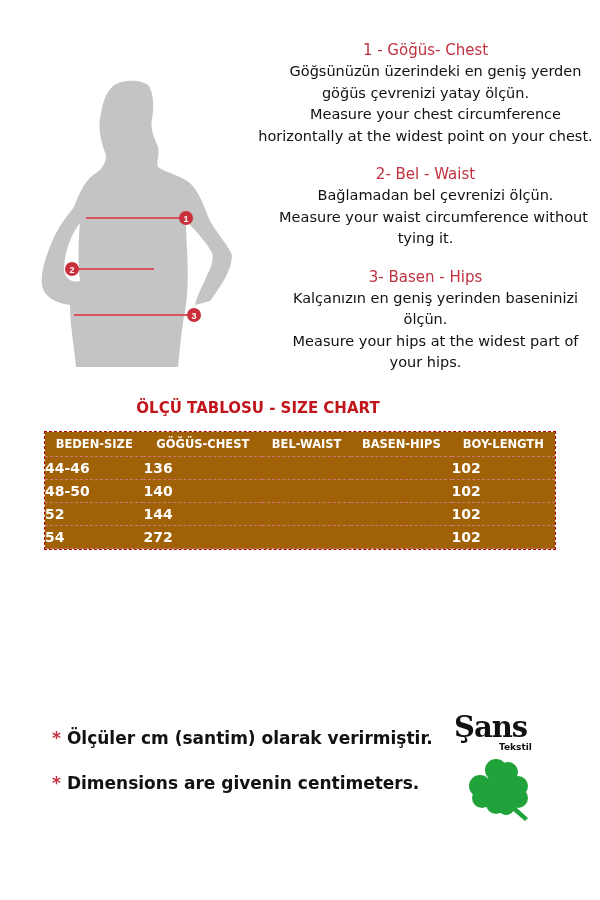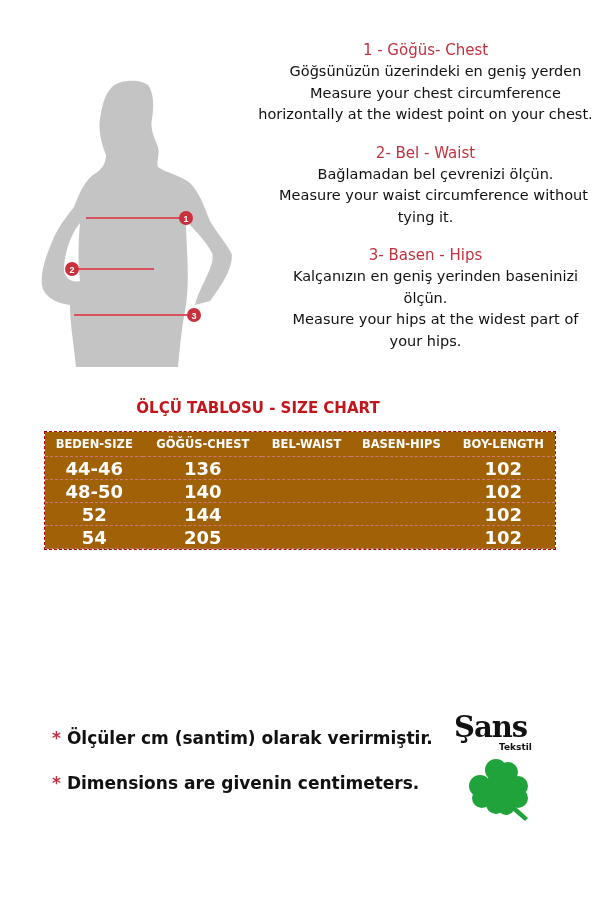--- a/index.html
+++ b/index.html
@@ -16,21 +16,21 @@
   .chart-title {
     position: absolute; left: 0; width: 516px; top: 399px; text-align: center;
     color: #c0161c; font-weight: bold; font-size: 15px; letter-spacing: 0px;
   }
   .size-table {
     position: absolute; left: 45px; top: 432px; width: 510px; background: #a16207;
     border-collapse: collapse; color: #fff; font-weight: bold;
     outline: 1px dashed #a00; 
   }
   .size-table th { font-size: 11.5px; height: 24px; padding: 0; text-align: center; border-bottom: 1px dashed #c77; }
-  .size-table td { font-size: 18px; height: 22px; padding: 0; text-align: center; border-bottom: 1px dashed #c77; }
+  .size-table td { font-size: 14px; height: 22px; padding: 0; border-bottom: 1px dashed #c77; }
   .notes { position: absolute; left: 52px; top: 728px; font-weight: bold; font-size: 17px; color: #111; }
   .note { margin-bottom: 25px; white-space: nowrap; }
   .star { color: #c0313f; margin-right: 6px; }
   .logo { position: absolute; left: 452px; top: 710px; width: 100px; height: 115px; }
   .logo-name { position: absolute; left: 2px; top: 0; font-family: "DejaVu Serif", serif; font-weight: bold; font-size: 29px; color: #111; letter-spacing: -1px; }
   .logo-sub { position: absolute; left: 47px; top: 32px; font-size: 9px; font-weight: bold; color: #111; }
   .clover { position: absolute; left: 16px; top: 48px; width: 68px; height: 64px; }
 </style>
 </head>
 <body>
@@ -47,20 +47,21 @@
     <line x1="34" y1="240" x2="148" y2="240" stroke="#d9535e" stroke-width="2"></line>
     <circle cx="154" cy="240" r="7" fill="#c9303c"></circle>
     <text x="154" y="244" font-size="9" fill="#fff" text-anchor="middle" font-family="Liberation Sans, sans-serif" font-weight="bold">3</text>
   </svg>
 </div>
 
 <div class="instructions">
   <div class="section">
     <div class="sec-title">1 - Göğüs- Chest</div>
     <div class="line indent">Göğsünüzün üzerindeki en geniş yerden</div>
+    <div class="line">göğüs çevrenizi yatay ölçün.</div>
     <div class="line indent">Measure your chest circumference</div>
     <div class="line">horizontally at the widest point on your chest.</div>
   </div>
   <div class="section">
     <div class="sec-title">2- Bel - Waist</div>
     <div class="line indent">Bağlamadan bel çevrenizi ölçün.</div>
     <div class="line" style="padding-left:16px">Measure your waist circumference without</div>
     <div class="line">tying it.</div>
   </div>
   <div class="section">
@@ -100,21 +101,21 @@
     </tr>
     <tr>
       <td>52</td>
       <td>144</td>
       <td></td>
       <td></td>
       <td>102</td>
     </tr>
     <tr>
       <td>54</td>
-      <td>205</td>
+      <td>272</td>
       <td></td>
       <td></td>
       <td>102</td>
     </tr>
   </tbody>
 </table>
 
 <div class="notes">
   <div class="note">
     <span class="star">*</span><span>Ölçüler  cm (santim) olarak verirmiştir.</span>

